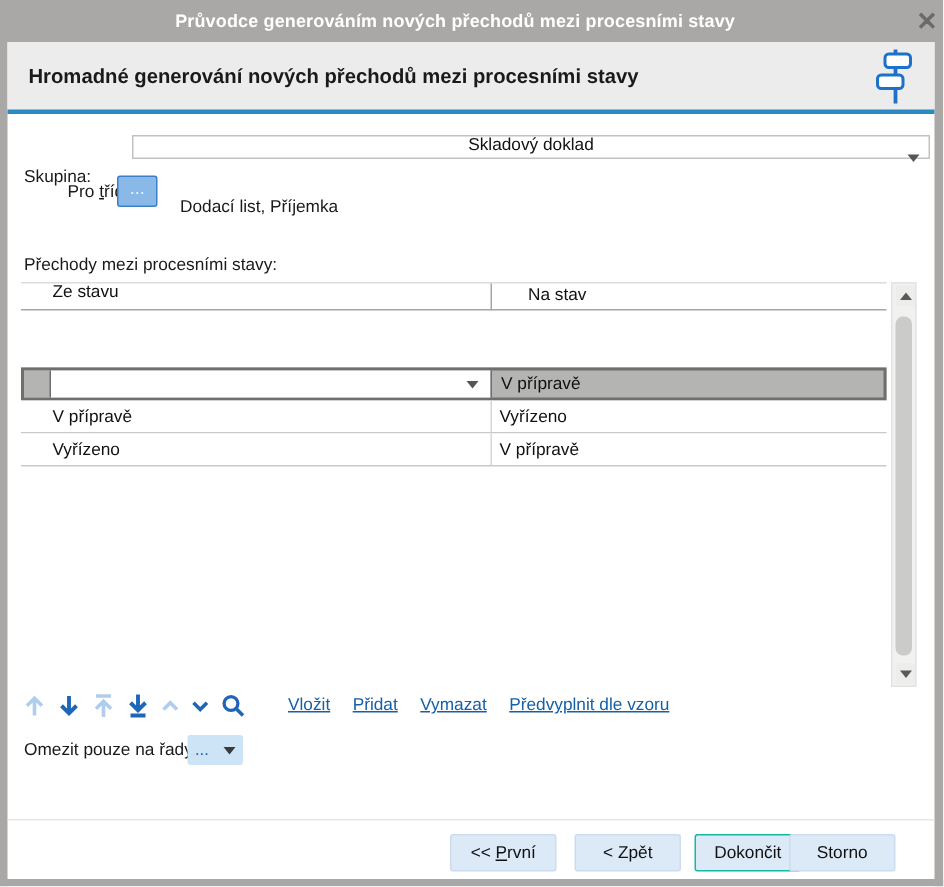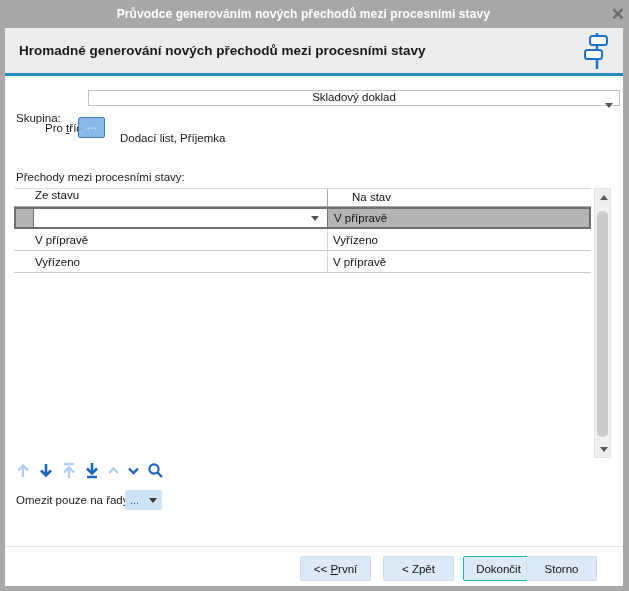--- a/index.html
+++ b/index.html
@@ -33,21 +33,21 @@
             border:1px solid #3c7fc6;border-radius:2px;color:#eef5fd;font-size:12px;
             text-align:center;line-height:15px;box-sizing:border-box;cursor:default;}
   
   .tbl{position:absolute;left:14px;top:188px;width:577px;height:268px;font-size:11.5px;
        color:#111;border-top:1px solid #dcdcdc;box-sizing:border-box;background:#fff;}
   .thead{position:absolute;left:0;top:0;width:577px;height:18px;border-bottom:1px solid #a6a6a6;
          box-sizing:border-box;}
   .th-from{position:absolute;left:21px;top:0;}
   .th-to{position:absolute;left:319px;top:2px;margin-left:19px;}
   .head-div{position:absolute;left:313px;top:0;width:1px;height:18px;background:#a6a6a6;}
-  .trow{position:absolute;left:0;width:577px;height:22px;box-sizing:border-box;}
+  .trow{position:absolute;left:0;width:577px;height:22px;box-sizing:border-box;margin-top:38px;}
   .row-sel{top:18px;background:#b4b4b2;border:2px solid #6f6f6f;}
   .sel-handle{position:absolute;left:0;top:0;width:18px;height:100%;background:#b4b4b2;
               border-right:1px solid #6f6f6f;box-sizing:border-box;}
   .sel-editor{position:absolute;left:18px;top:0;width:293px;height:100%;background:#fff;
               display:flex;align-items:center;justify-content:flex-end;padding-right:8px;
               box-sizing:border-box;}
   .sel-tocell{position:absolute;left:311px;top:0;right:0;height:100%;border-left:1px solid #6f6f6f;
               padding-left:6px;display:flex;align-items:center;box-sizing:border-box;color:#111;}
   .row-plain{border-bottom:1px solid #c9c9c9;background:#fff;}
   .c-from{position:absolute;left:21px;top:0;height:100%;display:flex;align-items:center;}
@@ -196,20 +196,26 @@
         </svg>
     </span>
     <span class="icon-btn">
       <svg width="17" height="19" viewBox="0 0 17 19">
           <circle cx="7" cy="8" r="4.6" fill="none" stroke="#1e66b8" stroke-width="2.2"></circle>
           <line x1="10.5" y1="11.5" x2="15" y2="16" stroke="#1e66b8" stroke-width="2.4"></line>
         </svg>
     </span>
   </div>
 
+  <div class="links">
+    <a>Vložit</a>
+    <a>Přidat</a>
+    <a>Vymazat</a>
+    <a>Předvyplnit dle vzoru</a>
+  </div>
 
   <span class="lbl" style="left:16px;top:494px;">Omezit pouze na řady:</span>
   <div class="restrict-dd">
     <span class="val">...</span>
     <span class="tri-down"></span>
   </div>
 
   <div class="sep"></div>
   <button class="btn btn-back">&lt; Zpět</button>
   <button class="btn btn-first"><span>&lt;&lt; </span><u>P</u><span>rvní</span></button>

